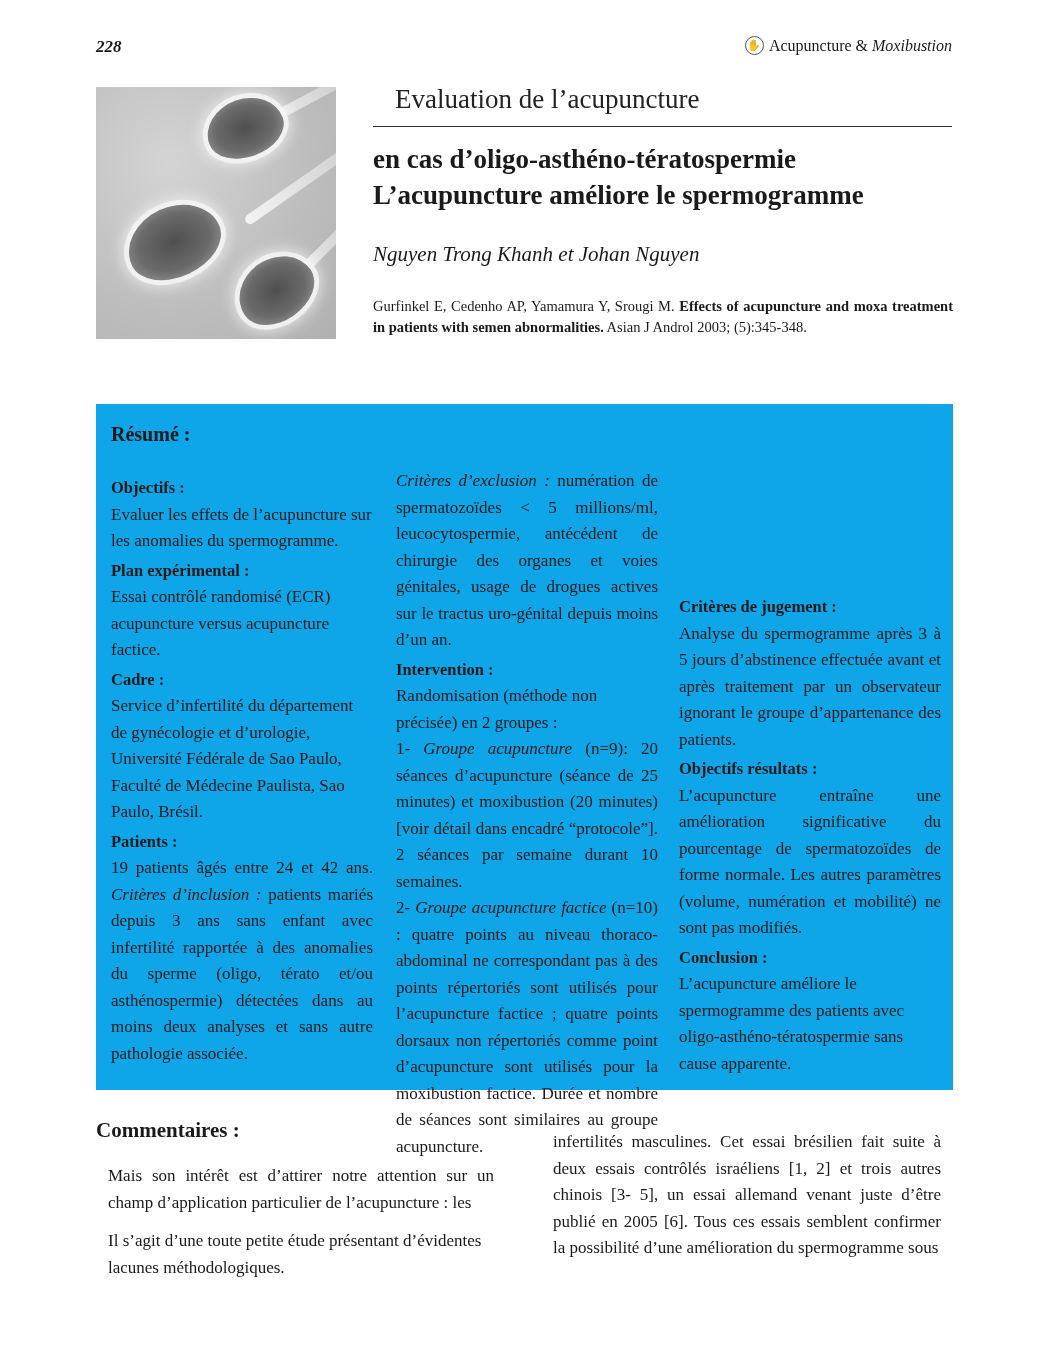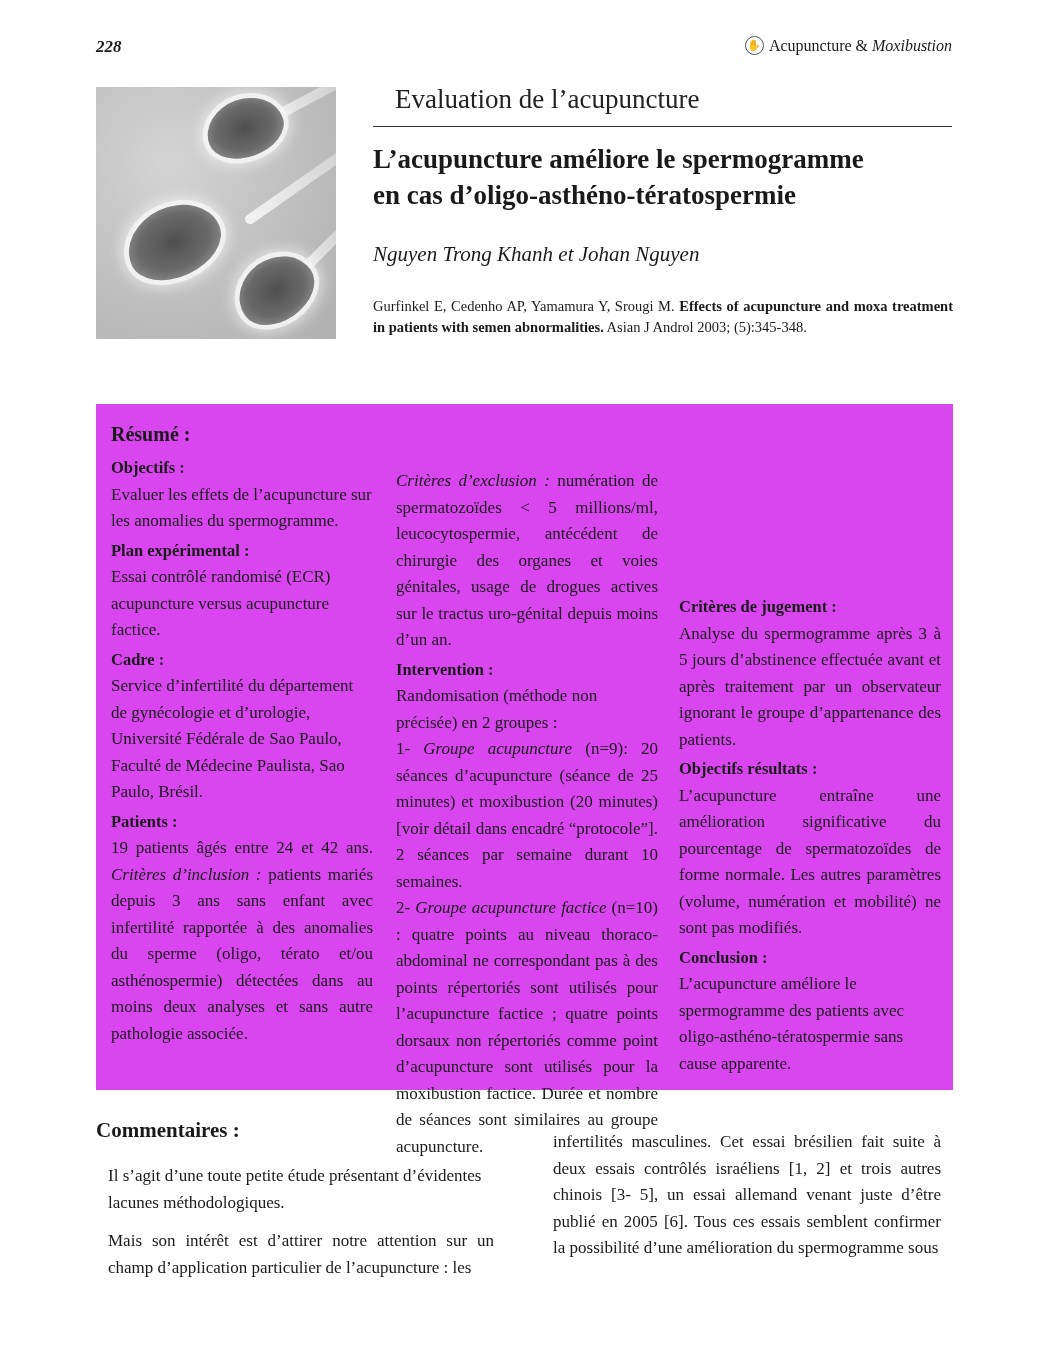--- a/index.html
+++ b/index.html
@@ -20,23 +20,23 @@
   .photo .tail { position: absolute; height: 10px; background: linear-gradient(90deg, rgba(255,255,255,0.8), rgba(230,230,230,0.4));
                  border-radius: 6px; transform-origin: left center; }
 
   .section-label { position: absolute; left: 373px; top: 84px; font-size: 27px; color: #222; margin-left: 22px; }
   .rule { position: absolute; left: 373px; top: 126px; width: 579px; height: 1px; background: #333; }
   .article-title { position: absolute; left: 373px; top: 141px; width: 580px; font-size: 27px; font-weight: bold; line-height: 36px; }
   .authors { position: absolute; left: 373px; top: 242px; font-size: 21px; font-style: italic; }
   .reference { position: absolute; left: 373px; top: 296px; width: 580px; font-size: 14.5px; line-height: 21px; text-align: justify; }
   .reference b { font-weight: bold; }
 
-  .abstract { position: absolute; left: 96px; top: 404px; width: 857px; height: 686px; background: #d946ef; }
+  .abstract { position: absolute; left: 96px; top: 404px; width: 857px; height: 686px; background: #0ea5e9; }
   .abstract-title { position: absolute; left: 15px; top: 19px; font-size: 20px; font-weight: bold; }
-  .col { position: absolute; top: 51px; width: 262px; font-size: 17px; line-height: 26.5px; }
+  .col { position: absolute; top: 71px; width: 262px; font-size: 17px; line-height: 26.5px; }
   .col1 { left: 15px; } .col2 { left: 300px; } .col3 { left: 583px; }
   .col h4 { margin: 0; font-size: 16.5px; font-weight: bold; line-height: 26.5px; }
   .col p { margin: 0 0 3px 0; }
   .col em { font-style: italic; }
 
   .comments-title { position: absolute; left: 96px; top: 1118px; font-size: 21px; font-weight: bold; }
   .comments-left { position: absolute; left: 96px; top: 1151px; width: 410px; font-size: 17px; line-height: 26.5px; text-align: justify; }
   .comments-right { position: absolute; left: 541px; top: 1117px; width: 412px; font-size: 17px; line-height: 26.5px; text-align: justify; }
   .comments-left p, .comments-right p { margin: 12px; }
 </style>
@@ -54,22 +54,22 @@
   <div class="tail" style="left:150px; top:130px; width:140px; transform: rotate(-35deg);"></div>
   <div class="tail" style="left:195px; top:190px; width:90px; transform: rotate(-45deg);"></div>
   <div class="cell" style="left:110px; top:12px; width:78px; height:58px; transform: rotate(-20deg);"></div>
   <div class="cell" style="left:30px; top:120px; width:96px; height:70px; transform: rotate(-25deg);"></div>
   <div class="cell" style="left:140px; top:172px; width:80px; height:62px; transform: rotate(-35deg);"></div>
 </div>
 
 <div class="section-label">Evaluation de l’acupuncture</div>
 <div class="rule"></div>
 <div class="article-title">
+  <div>en cas d’oligo-asthéno-tératospermie</div>
   <div>L’acupuncture améliore le spermogramme</div>
-  <div>en cas d’oligo-asthéno-tératospermie</div>
 </div>
 <div class="authors">Nguyen Trong Khanh et Johan Nguyen</div>
 <div class="reference"><span>Gurfinkel E, Cedenho AP, Yamamura Y, Srougi M. </span><b>Effects of acupuncture and moxa treatment in patients with semen abnormalities.</b><span> Asian J Androl 2003; (5):345-348.</span></div>
 
 <div class="abstract">
   <div class="abstract-title">Résumé :</div>
 
   <div class="col col1">
     <h4>Objectifs :</h4>
     <p>Evaluer les effets de l’acupuncture sur les anomalies du spermogramme.</p>
@@ -94,18 +94,18 @@
     <p style="text-align:justify;">Analyse du spermogramme après 3 à 5 jours d’abstinence effectuée avant et après traitement par un observateur ignorant le groupe d’appartenance des patients.</p>
     <h4>Objectifs résultats :</h4>
     <p style="text-align:justify;">L’acupuncture entraîne une amélioration significative du pourcentage de spermatozoïdes de forme normale. Les autres paramètres (volume, numération et mobilité) ne sont pas modifiés.</p>
     <h4>Conclusion :</h4>
     <p>L’acupuncture améliore le spermogramme des patients avec oligo-asthéno-tératospermie sans cause apparente.</p>
   </div>
 </div>
 
 <div class="comments-title">Commentaires :</div>
 <div class="comments-left">
+  <p>Mais son intérêt est d’attirer notre attention sur un champ d’application particulier de l’acupuncture : les</p>
   <p style="text-align:left;">Il s’agit d’une toute petite étude présentant d’évidentes lacunes méthodologiques.</p>
-  <p>Mais son intérêt est d’attirer notre attention sur un champ d’application particulier de l’acupuncture : les</p>
 </div>
 <div class="comments-right">
   <p>infertilités masculines. Cet essai brésilien fait suite à deux essais contrôlés israéliens [1, 2] et trois autres chinois [3- 5], un essai allemand venant juste d’être publié en 2005 [6]. Tous ces essais semblent confirmer la possibilité d’une amélioration du spermogramme sous</p>
 </div>
 
 </body></html>

